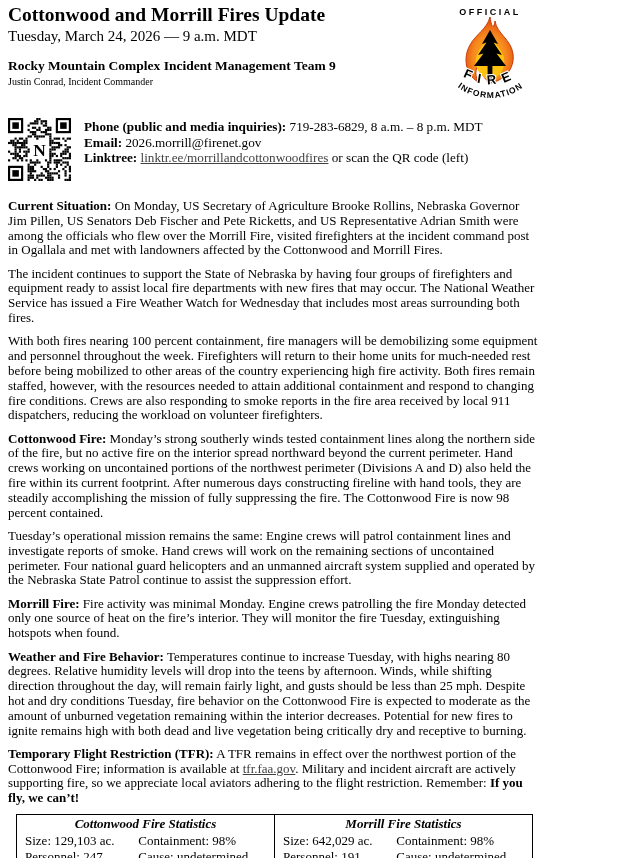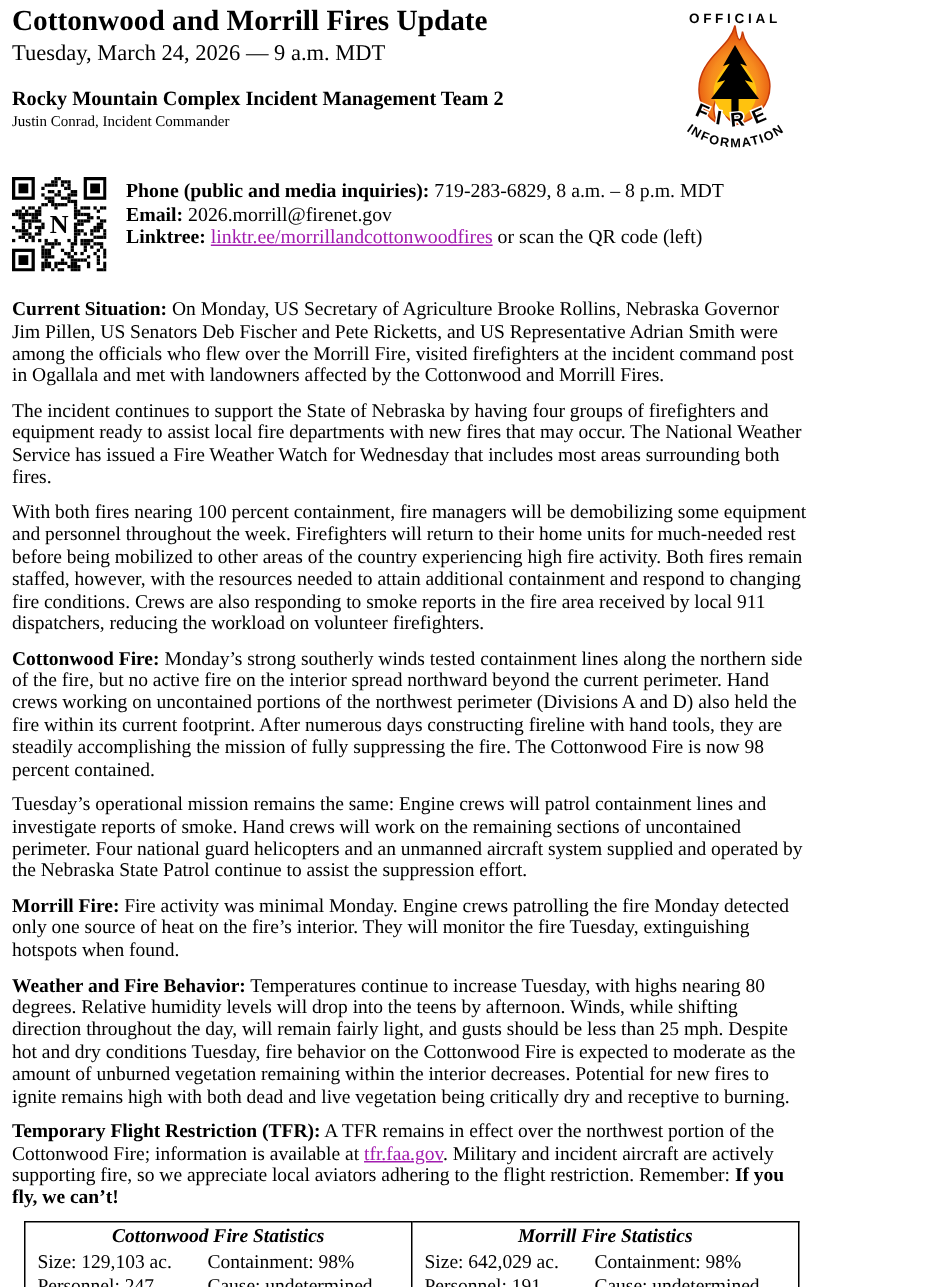--- a/index.html
+++ b/index.html
@@ -14,21 +14,21 @@
   .title{font-size:19.5px;line-height:22px;font-weight:bold;margin:0;}
   .dateline{font-size:15px;margin-top:3px;}
   .team{font-size:13.5px;font-weight:bold;margin-top:15px;}
   .ic{font-size:10px;margin-top:1px;}
   .logo{position:absolute;top:0;right:2px;width:97px;height:104px;}
   
   .contact{display:flex;margin-top:14px;gap:13px;min-height:66px;}
   .qr{width:63px;height:63px;flex:0 0 auto;}
   .contact-lines{font-size:13.2px;line-height:15.6px;padding-top:1px;}
   .contact-lines b{font-weight:bold;}
-  a.lnk{color:#a21caf;text-decoration:underline;cursor:pointer;}
+  a.lnk{color:#404040;text-decoration:underline;cursor:pointer;}
   
   .bodytext{margin-top:15px;}
   .bodytext p{margin:0 0 8.5px 0;text-align:left;}
   .bodytext b{font-weight:bold;}
   
   table.stats{
     border-collapse:collapse;margin:2px auto 0 auto;width:517px;
     font-size:13px;line-height:16.5px;
   }
   table.stats td{border:1px solid #000;padding:1px 8px 3px 8px;vertical-align:top;width:50%;}
@@ -37,21 +37,21 @@
   .footer{ text-align:center;margin-top:3px;font-size:13px;}
 </style>
 </head>
 <body>
 
 <div class="page">
 
   <div class="hdr">
     <h1 class="title">Cottonwood and Morrill Fires Update</h1>
     <div class="dateline">Tuesday, March 24, 2026 — 9 a.m. MDT</div>
-    <div class="team">Rocky Mountain Complex Incident Management Team 2</div>
+    <div class="team">Rocky Mountain Complex Incident Management Team 9</div>
     <div class="ic">Justin Conrad, Incident Commander</div>
 
     <div class="logo">
       <svg viewBox="0 0 97 104" width="97" height="104">
         <defs>
           <path id="arcFire" d="M 13,66 A 52,52 0 0 0 84,66" fill="none"></path>
           <path id="arcInfo" d="M 6,74 A 55,55 0 0 0 91,74" fill="none"></path>
           <radialGradient id="flameGrad" cx="50%" cy="62%" r="62%">
             <stop offset="0%" stop-color="#FFB612"></stop>
             <stop offset="55%" stop-color="#F68B1F"></stop>

